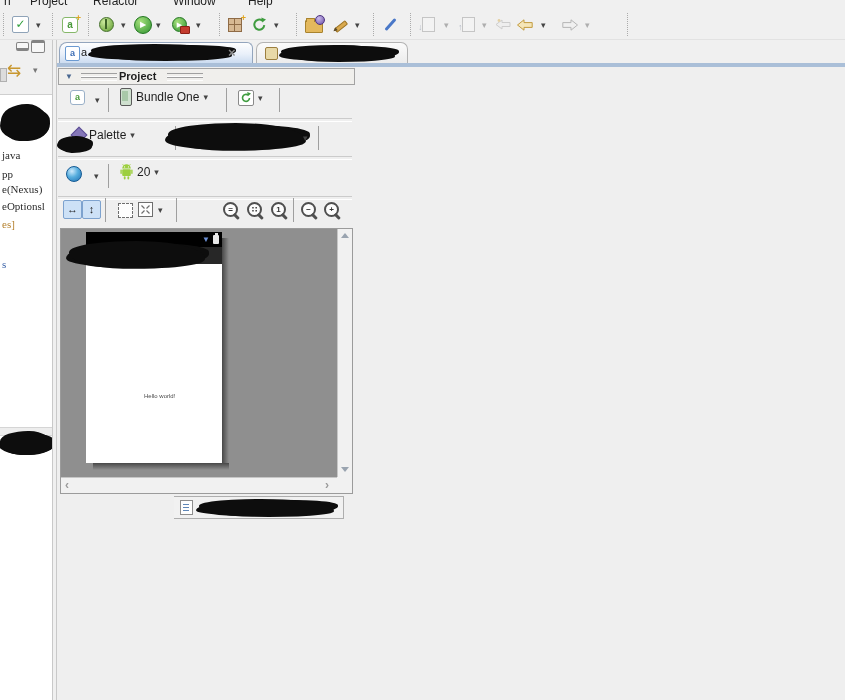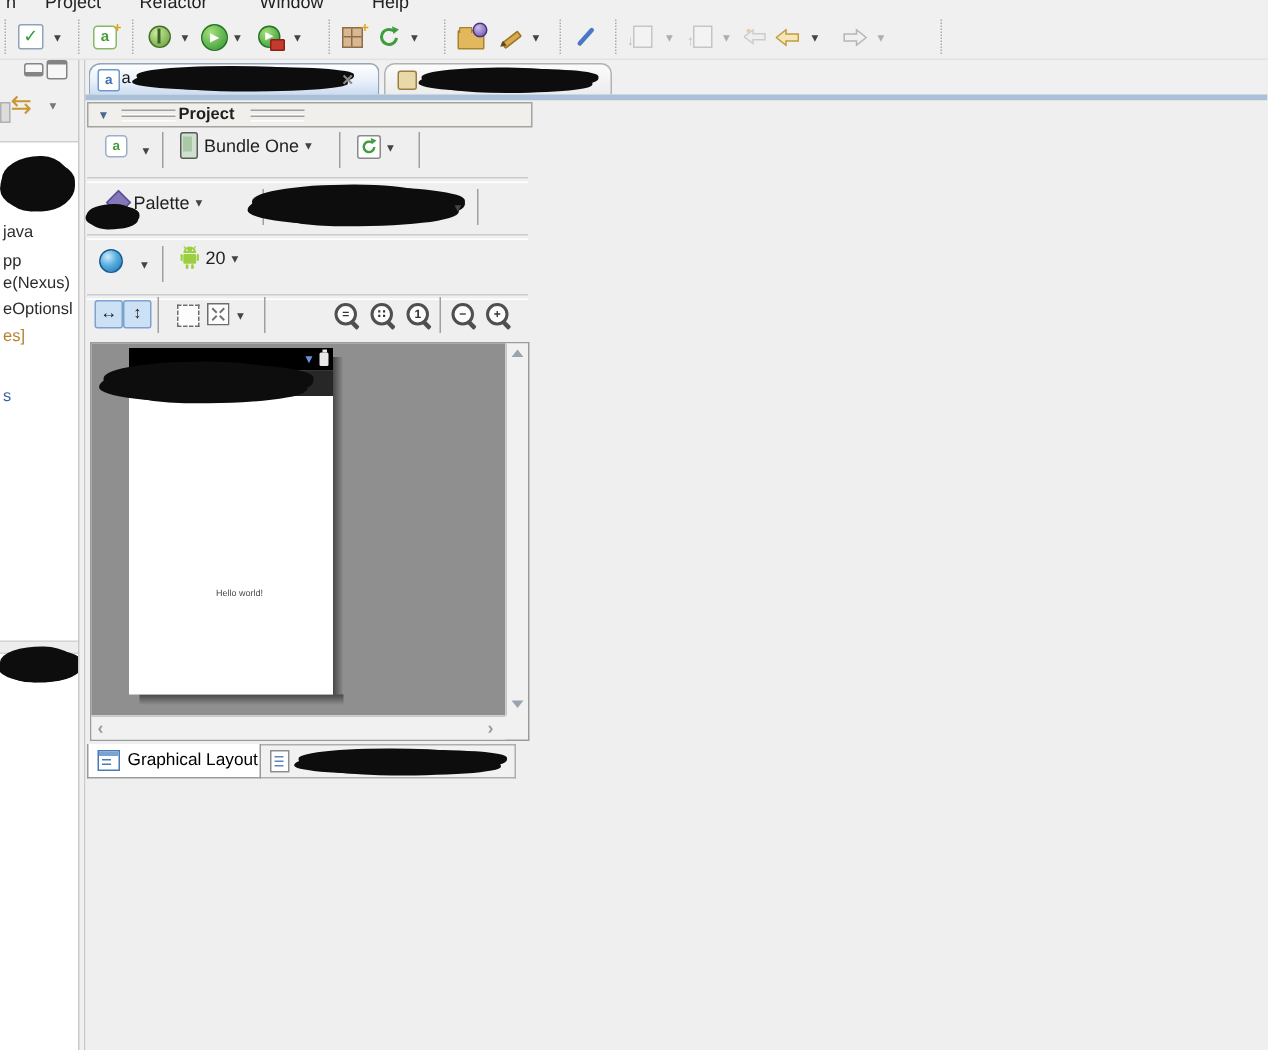--- a/index.html
+++ b/index.html
@@ -37,21 +37,21 @@
   .pencil::before{content:"";position:absolute;left:1px;top:6px;width:12px;height:3px;background:#d9a94e;border:1px solid #9c7322;border-radius:1px;transform:rotate(-38deg);}
   .pencil::after{content:"";position:absolute;left:0;top:10px;width:0;height:0;border-top:2px solid transparent;border-bottom:2px solid transparent;border-right:4px solid #5a4a28;transform:rotate(-38deg);}
   .blueslash{width:15px;height:15px;position:relative;}
   .blueslash::before{content:"";position:absolute;left:0;top:6px;width:15px;height:3px;background:#4a78c8;border-radius:2px;transform:rotate(-48deg);}
   .pagearrow{width:11px;height:13px;background:#f6f6f6;border:1px solid #9c9c9c;position:relative;}
   .pagearrow span{position:absolute;left:-5px;bottom:-1px;font-size:9px;color:#7d8aa0;}
   
   #left-panel{position:absolute;left:0;top:40px;width:52px;height:660px;}
   .winbtn{position:absolute;border:1px solid #848484;background:#f7f7f7;border-radius:2px;}
   #lp-whitebox{position:absolute;left:0;top:54px;width:52px;height:606px;background:#fff;border-top:1px solid #cfcfcf;}
-  .frag{position:absolute;left:2px;font-size:11px;color:#2b2b2b;white-space:nowrap;cursor:pointer;}
+  .frag{position:absolute;left:2px;font-size:11px;color:#2b2b2b;white-space:nowrap;cursor:pointer;font-family:Liberation Serif, serif;}
   .frag.orange{color:#b5812e;}
   .frag.blue{color:#3a62a8;}
   #lp-divider{position:absolute;left:0;top:332px;width:52px;height:7px;background:#ededed;border-top:1px solid #d5d5d5;border-bottom:1px solid #d5d5d5;}
   
   #sash{position:absolute;left:52px;top:40px;width:5px;height:660px;background:#f0f0f0;border-left:1px solid #c9c9c9;border-right:1px solid #c9c9c9;box-sizing:border-box;}
   
   #editor{position:absolute;left:57px;top:40px;width:788px;height:660px;}
   #tabbar{position:absolute;left:0;top:0;width:788px;height:23px;background:#f0f0f0;}
   #bluestrip{position:absolute;left:0;top:23px;width:788px;height:4px;background:#aabfd8;}
   #edit-content{position:absolute;left:0;top:27px;width:788px;height:633px;background:#efefef;}
@@ -418,23 +418,19 @@
         <div class="scrbtn" style="left:3px;top:238px">
             <span class="tri down"></span>
           </div>
       </div>
       <div id="hscroll">
         <div class="scrbtn scrgl" style="left:4px;top:2px">‹</div>
         <div class="scrbtn scrgl" style="left:264px;top:2px">›</div>
       </div>
     </div>
 
-    <div class="btab" id="btab1">
-      <span class="gl-icon"></span>
-      <span style="font-size:11.5px;color:#000">Graphical Layout</span>
-    </div>
     <div class="btab" id="btab2">
       <span class="xml-icon"></span>
       <div class="scribble" style="left:22px;top:3px;width:142px;height:16px"></div>
     </div>
   </div>
 
 </div>
 
 </body></html>

